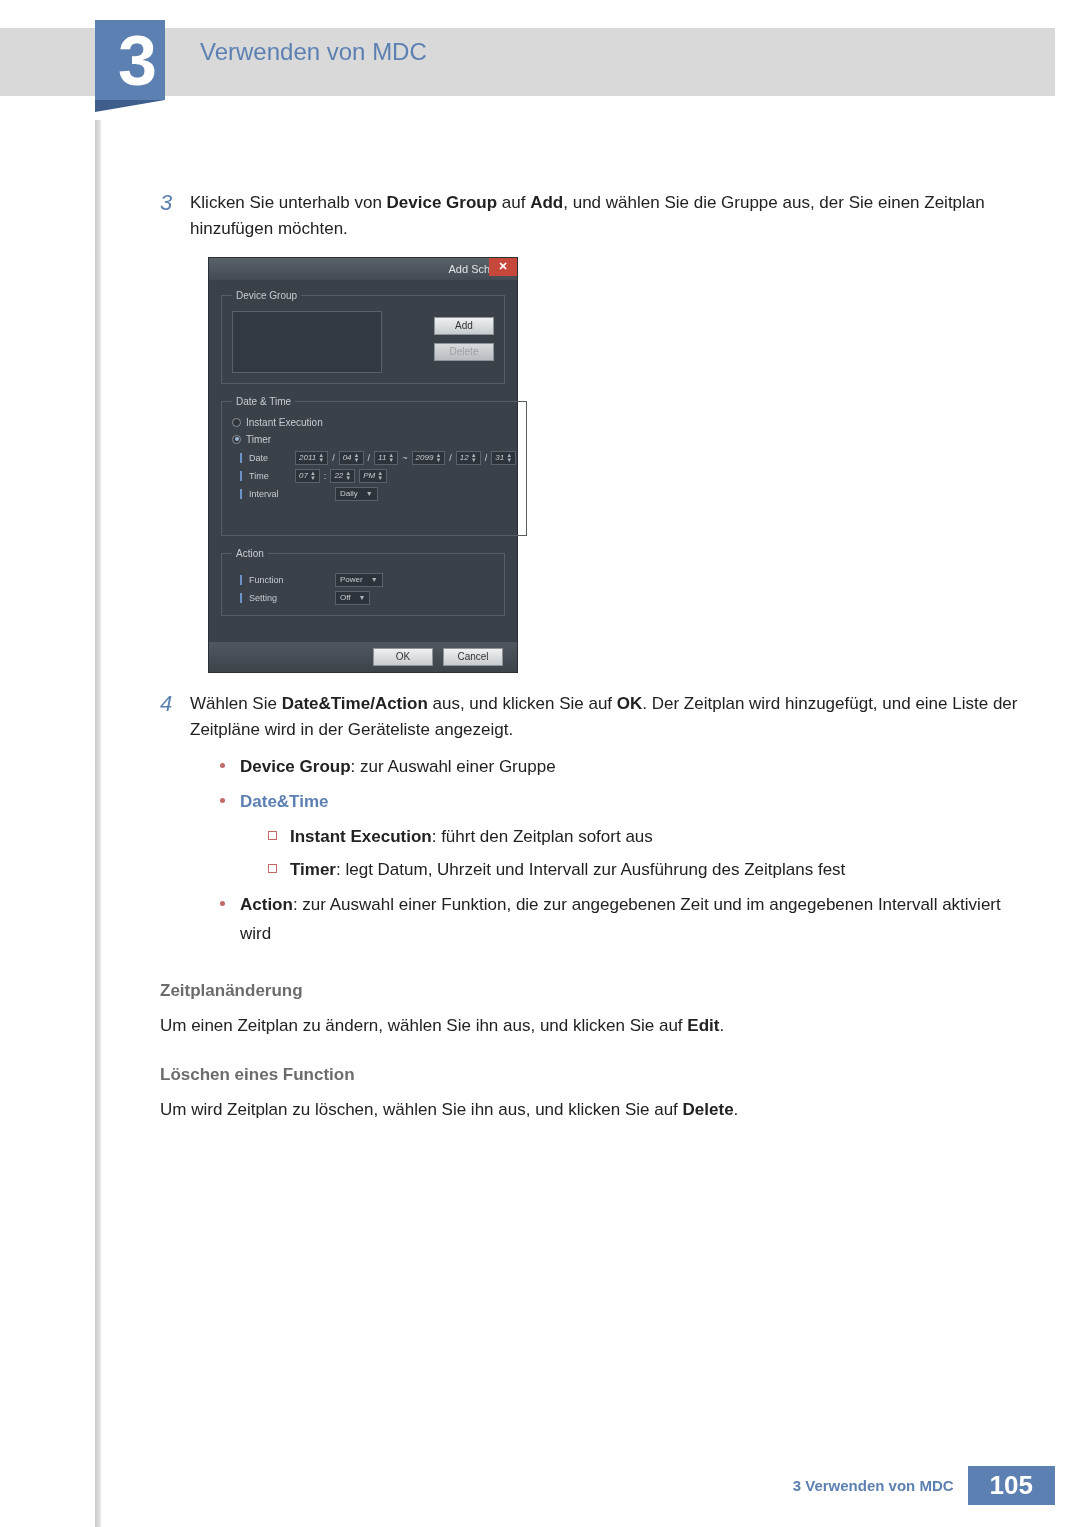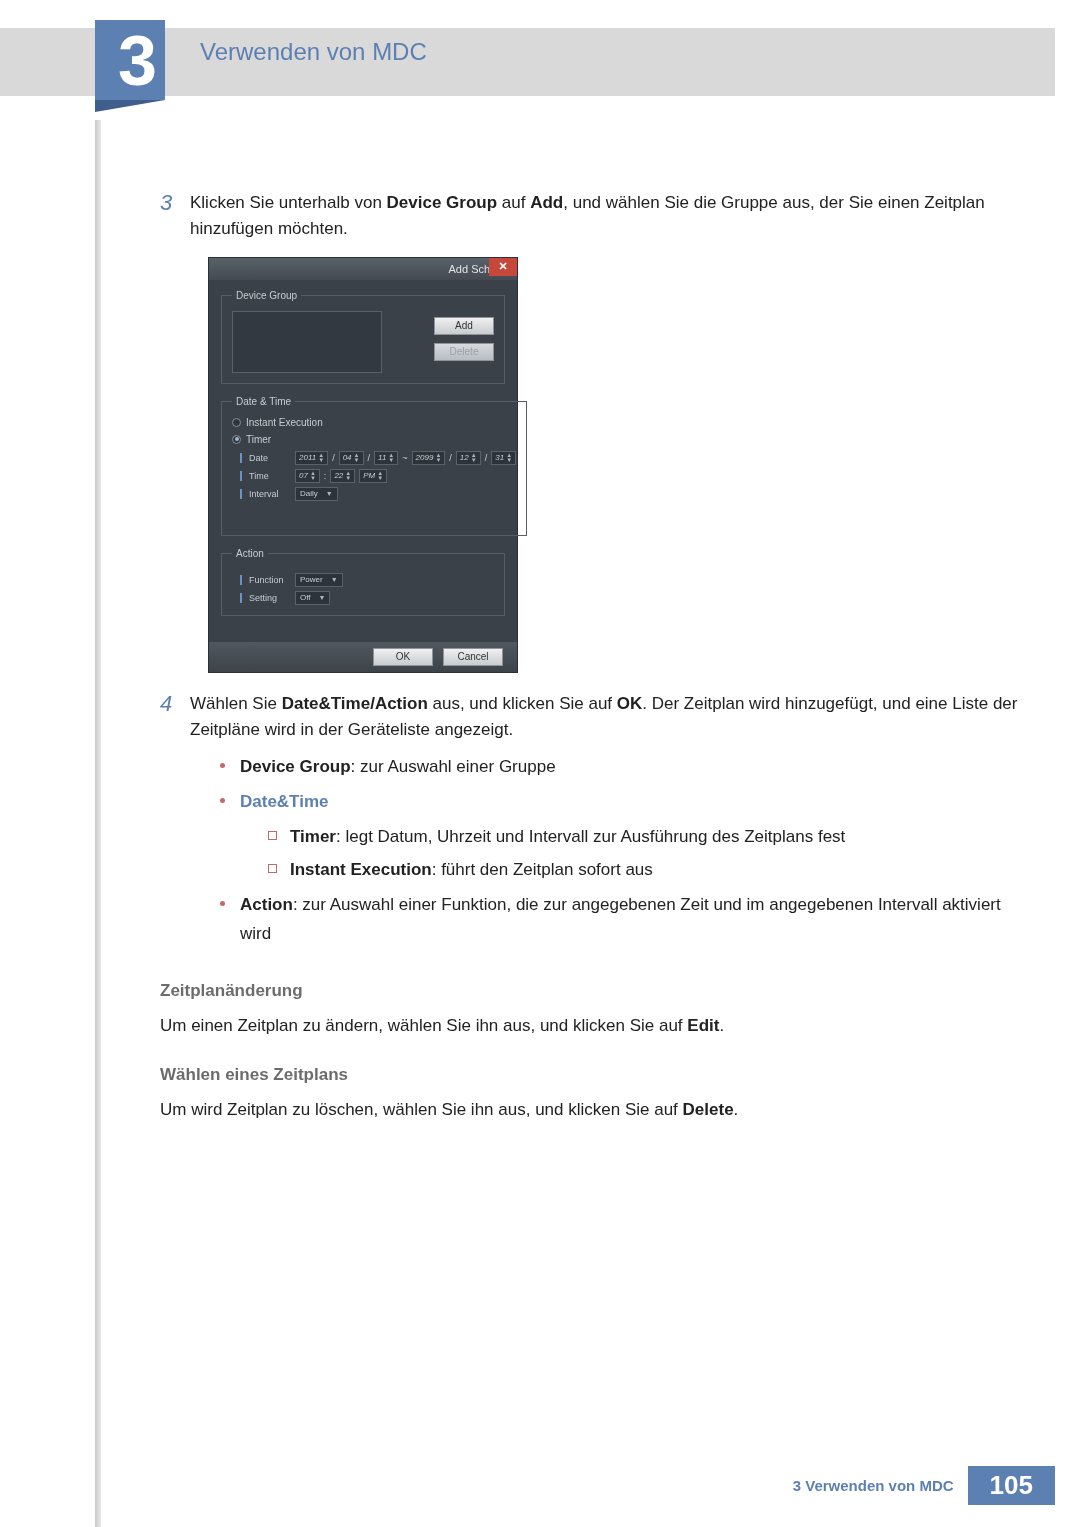--- a/index.html
+++ b/index.html
@@ -37,21 +37,21 @@
   .clear { clear: both; }
 
   .d-radio { display: flex; align-items: center; gap: 5px; margin-bottom: 6px; font-size: 10px; }
   .d-radio .dot { width: 9px; height: 9px; border-radius: 50%; border: 1px solid #8a9097; background: #2f353b; display: inline-flex; align-items: center; justify-content: center; }
   .d-radio.sel .dot::after { content: ""; width: 4px; height: 4px; border-radius: 50%; background: #9fb7d6; }
   .d-row { display: flex; align-items: center; gap: 4px; font-size: 9px; margin: 4px 0 0 8px; }
   .d-row .bar { width: 2px; height: 10px; background: #6b93c7; margin-right: 3px; }
   .d-row .lbl { width: 42px; }
   .spin { display: inline-flex; align-items: center; border: 1px solid #5a6168; background: #2d333a; height: 14px; padding: 0 3px; font-size: 8px; gap: 2px; font-style: italic; }
   .spin .arrows { font-size: 6px; line-height: 5px; color: #aeb3b8; }
-  .sel-box { display: inline-flex; align-items: center; border: 1px solid #5a6168; background: #2d333a; height: 14px; padding: 0 4px; font-size: 8px; gap: 8px; }
+  .sel-box { display: inline-flex; align-items: center; border: 1px solid #5a6168; background: #2d333a; height: 14px; padding: 0 4px; font-size: 8px; gap: 8px; margin-left: 40px; }
   .sel-box .caret { font-size: 7px; color: #aeb3b8; }
 
   .d-footer { background: linear-gradient(#50575e, #3c4349); height: 30px; display: flex; align-items: center; justify-content: flex-end; gap: 10px; padding-right: 14px; }
 
   
   ul.bul { list-style: none; margin: 10px 0 0 30px; }
   ul.bul > li { position: relative; padding-left: 20px; font-size: 17px; line-height: 1.7; margin-bottom: 6px; }
   ul.bul > li::before { content: ""; position: absolute; left: 0; top: 10px; width: 5px; height: 5px; background: #c26a6a; border-radius: 50%; }
   .link-blue { color: #5d80b2; font-weight: bold; }
 
@@ -207,37 +207,37 @@
     <div class="step-body">
       <span>Wählen Sie </span><b>Date&amp;Time/Action</b><span> aus, und klicken Sie auf </span><b>OK</b><span>. Der Zeitplan wird hinzugefügt, und eine Liste der Zeitpläne wird in der Geräteliste angezeigt.</span>
 
       <ul class="bul">
         <li>
           <b>Device Group</b><span>: zur Auswahl einer Gruppe</span>
         </li>
         <li>
           <span class="link-blue">Date&amp;Time</span>
           <ul class="sub">
+            <li><b>Instant Execution</b><span>: führt den Zeitplan sofort aus</span></li>
             <li><b>Timer</b><span>: legt Datum, Uhrzeit und Intervall zur Ausführung des Zeitplans fest</span></li>
-            <li><b>Instant Execution</b><span>: führt den Zeitplan sofort aus</span></li>
           </ul>
         </li>
         <li>
           <b>Action</b><span>: zur Auswahl einer Funktion, die zur angegebenen Zeit und im angegebenen Intervall aktiviert wird</span>
         </li>
       </ul>
     </div>
   </div>
 
   <div class="subhead">Zeitplanänderung</div>
   <p class="para">
     <span>Um einen Zeitplan zu ändern, wählen Sie ihn aus, und klicken Sie auf </span><b>Edit</b><span>.</span>
   </p>
 
-  <div class="subhead">Wählen eines Zeitplans</div>
+  <div class="subhead">Löschen eines Function</div>
   <p class="para">
     <span>Um wird Zeitplan zu löschen, wählen Sie ihn aus, und klicken Sie auf </span><b>Delete</b><span>.</span>
   </p>
 
 </div>
 
 <div class="footer-right">
   <span class="lbl">3 Verwenden von MDC</span>
   <span class="page-badge">105</span>
 </div>

